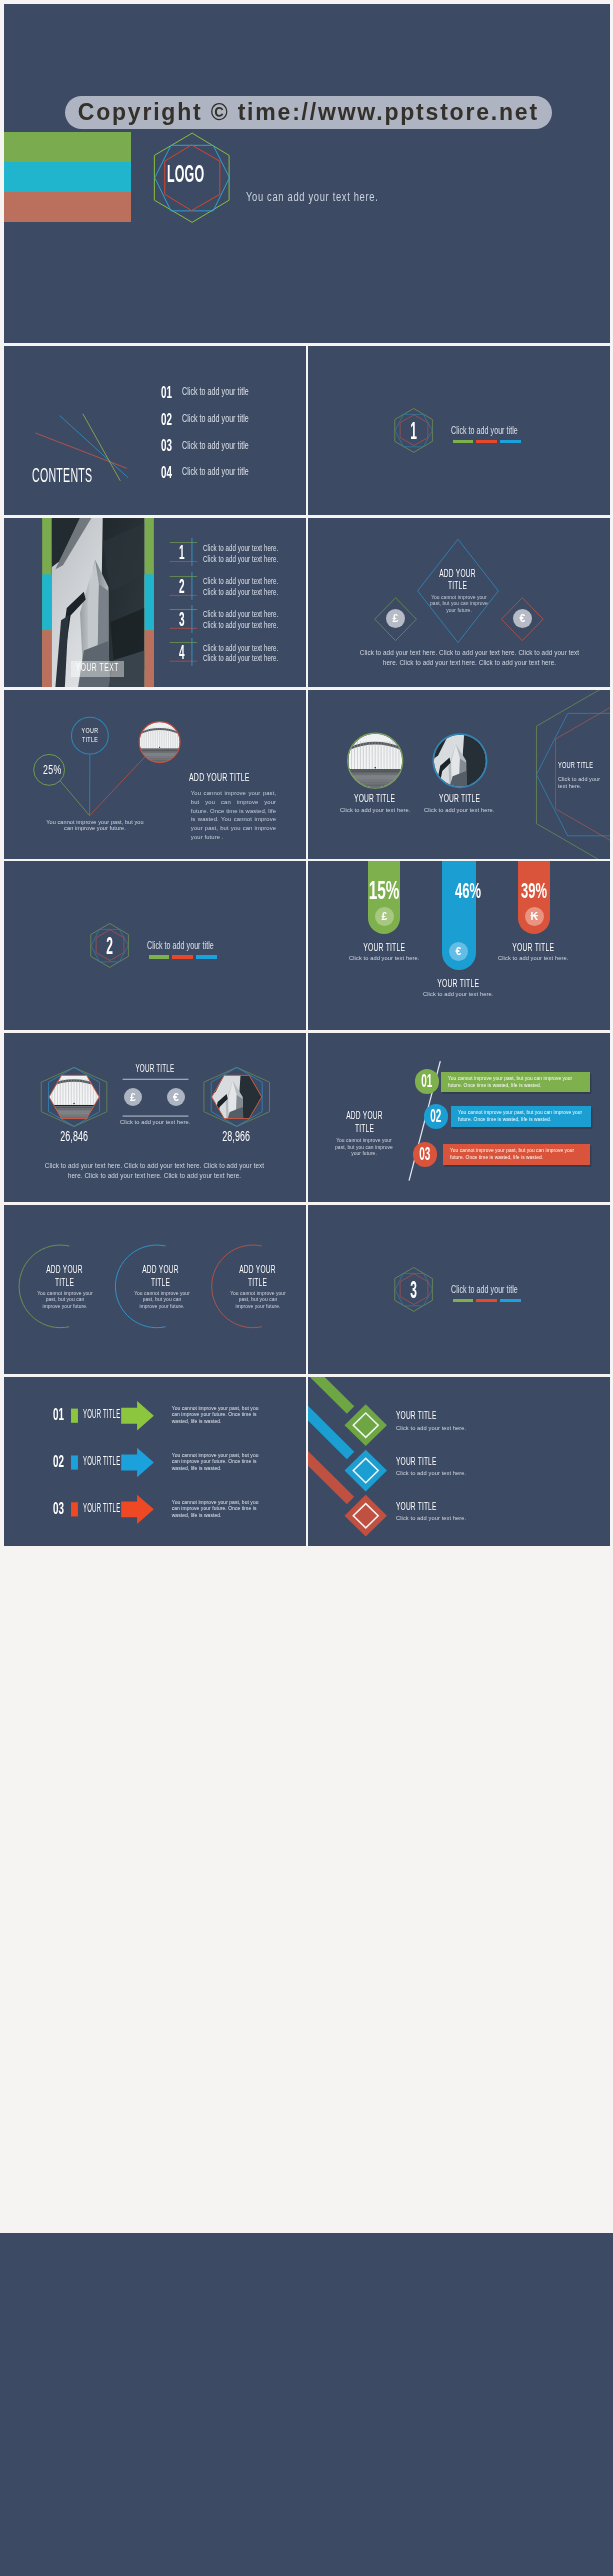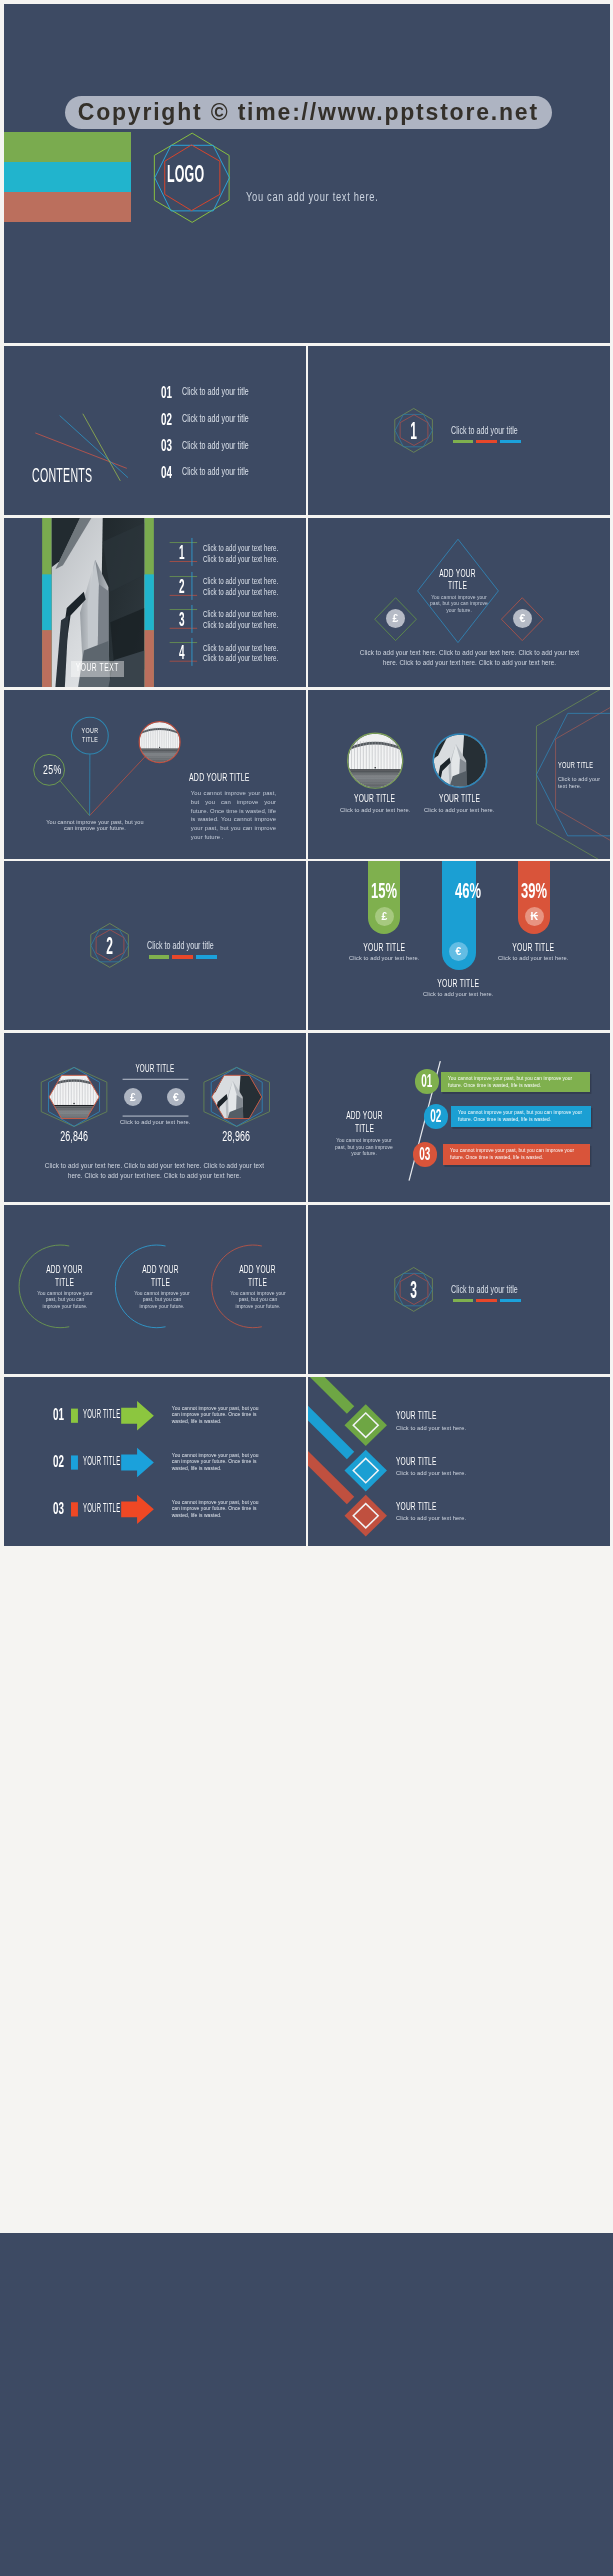--- a/index.html
+++ b/index.html
@@ -311,21 +311,21 @@
   <div class="t num" style="left:86px;top:74px;width:40px;text-align:center;font-size:24px;line-height:22px"><span class="condc" style="transform:scaleX(.5)">2</span></div>
   <div class="t sm" style="left:143px;top:80px;font-size:10.2px;line-height:9.5px"><span class="cond" style="transform:scaleX(.69)">Click to add your title</span></div>
   <div class="sectbars" style="left:145px;top:94px">
    <i style="background:#7fb04e"></i>
           <i style="background:#e8472a"></i>
           <i style="background:#1ba1db"></i>
   </div>
  </div>
  <div class="half">
   <div style="position:absolute;left:60px;top:0px;width:32px;height:73px;background:#7fb04e;border-radius:0 0 16px 16px"></div>
-  <div class="t num ctrbox" style="left:60px;top:18.6px;width:32px;font-size:22px;line-height:21px"><span class="condc" style="transform:scaleX(.59)">15%</span></div>
+  <div class="t num ctrbox" style="left:60px;top:18.6px;width:32px;font-size:26px;line-height:21px"><span class="condc" style="transform:scaleX(.59)">15%</span></div>
   <div class="coin" style="left:67px;top:46px;width:19px;height:19px;background:#a6c97f;font-size:10.4px">
           <span>£</span>
         </div>
   <div class="t hd ctrbox" style="left:34px;top:81px;width:85px;font-size:10.8px;line-height:10.4px;letter-spacing:0.3px"><span class="condc" style="transform:scaleX(.63)">YOUR TITLE</span></div>
   <div class="t bd ctrbox" style="left:34px;top:94px;width:85px;font-size:6.2px;line-height:6.6px;color:#d3d9e3"><span class="condc" style="transform:scaleX(.92)">Click to add your text here.</span></div>
   <div style="position:absolute;left:134px;top:0px;width:34px;height:109px;background:#1b9fd3;border-radius:0 0 17px 17px"></div>
   <div class="t num ctrbox" style="left:134px;top:18.6px;width:52px;font-size:22px;line-height:21px"><span class="condc" style="transform:scaleX(.59)">46%</span></div>
   <div class="coin" style="left:141px;top:81px;width:19px;height:19px;background:#63bde4;font-size:10.4px">
           <span>€</span>
         </div>

